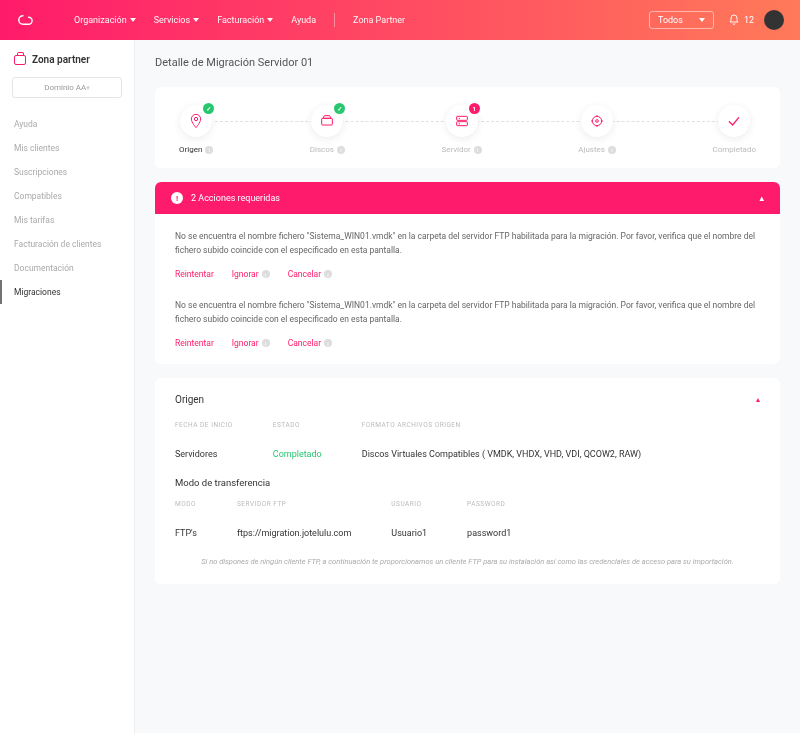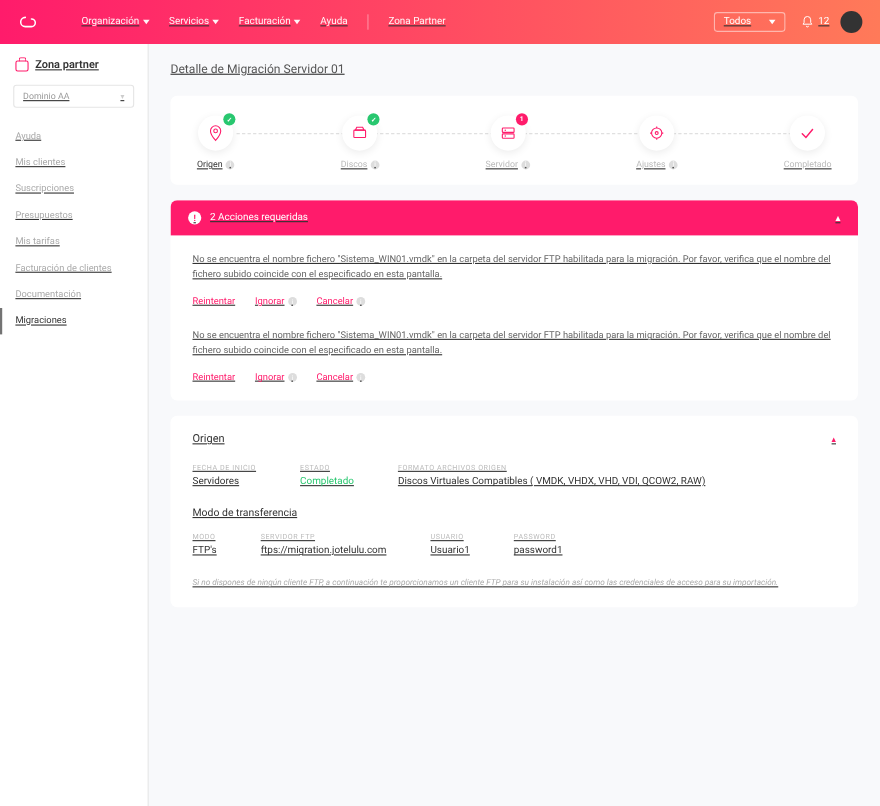--- a/index.html
+++ b/index.html
@@ -1,33 +1,33 @@
 <!DOCTYPE html>
 <html><head>
 <meta charset="utf-8">
 <style>
 * { margin:0; padding:0; box-sizing:border-box; font-family:-apple-system,BlinkMacSystemFont,"Segoe UI",Roboto,sans-serif; }
 body { background:#f5f6f8; font-size:10px; color:#333; }
-.app { width:800px; height:733px; background:#a3a3a3; display:flex; flex-direction:column; overflow:hidden;text-decoration:underline; }
+.app { width:800px; height:733px; background:#a3a3a3; display:flex; flex-direction:column; overflow:hidden; }
 .header { height:40px; background:linear-gradient(90deg,#ff1b6b 0%,#ff7a59 100%); display:flex; align-items:center; padding:0 16px; color:#fff; font-size:9px; }
 .logo { width:28px; height:18px; margin-right:30px; display:flex; align-items:center; }
 .logo svg { width:100%; height:100%; }
 .nav { display:flex; gap:18px; align-items:center; flex:1; }
 .nav-item { display:flex; align-items:center; gap:3px; cursor:pointer; opacity:0.95; }
 .caret { width:0; height:0; border-left:3px solid transparent; border-right:3px solid transparent; border-top:4px solid #fff; }
 .divider-v { width:1px; height:14px; background:rgba(255,255,255,0.4); }
 .filter { border:1px solid rgba(255,255,255,0.5); border-radius:3px; padding:3px 8px; display:flex; align-items:center; gap:16px; cursor:pointer; margin-right:14px; }
 .bell-wrap { display:flex; align-items:center; gap:4px; margin-right:10px; cursor:pointer; }
 .avatar { width:20px; height:20px; border-radius:50%; background:#333; cursor:pointer; }
 .body { flex:1; display:flex; overflow:hidden; }
 .sidebar { width:135px; background:#fff; border-right:1px solid #eee; padding:14px 0; }
 .sidebar-title { display:flex; align-items:center; gap:6px; padding:0 14px 12px; font-size:10px; font-weight:600; color:#333; }
 .sidebar-title .ico { width:12px; height:10px; border:1.5px solid #ff1b6b; border-radius:2px; position:relative; }
 .sidebar-title .ico:before { content:""; position:absolute; top:-4px; left:2px; width:5px; height:3px; border:1.5px solid #ff1b6b; border-bottom:none; border-radius:2px 2px 0 0; }
-.domain-select { margin:0 12px 14px; border:1px solid #e5e5e5; border-radius:3px; padding:5px 8px; font-size:8px; color:#999; display:flex; justify-content:space-between; align-items:center; cursor:pointer; }
+.domain-select { margin:0 12px 14px; border:1px solid #e5e5e5; border-radius:3px; padding:5px 8px; font-size:8px; color:#999; display:flex; justify-content:center; align-items:center; cursor:pointer; }
 .sidebar-nav { display:flex; flex-direction:column; }
 .sidebar-link { padding:7px 14px; font-size:8.5px; color:#aaa; cursor:pointer; }
 .sidebar-link.active { color:#333; border-left:2px solid #737373; padding-left:12px; }
 .main { flex:1; background:#f8f9fb; padding:16px 20px; overflow-y:auto; }
 .page-title { font-size:11px; color:#555; margin-bottom:18px; }
 .stepper { background:#fff; border-radius:6px; padding:18px 24px 14px; display:flex; justify-content:space-between; align-items:flex-start; margin-bottom:14px; position:relative; }
 .step { display:flex; flex-direction:column; align-items:center; gap:8px; position:relative; z-index:2; }
 .step-icon { width:32px; height:32px; border-radius:50%; background:#fff; box-shadow:0 2px 8px rgba(0,0,0,0.08); display:flex; align-items:center; justify-content:center; position:relative; }
 .step-icon svg { width:16px; height:16px; }
 .step-badge { position:absolute; top:-2px; right:-2px; width:11px; height:11px; border-radius:50%; display:flex; align-items:center; justify-content:center; font-size:6px; color:#fff; font-weight:bold; }
@@ -44,26 +44,26 @@
 .alert-body { padding:16px 20px; }
 .alert-msg { font-size:8.5px; color:#666; line-height:1.6; margin-bottom:12px; }
 .alert-actions { display:flex; gap:18px; margin-bottom:20px; }
 .alert-actions:last-child { margin-bottom:0; }
 .alert-action { font-size:8.5px; color:#ff1b6b; cursor:pointer; display:flex; align-items:center; gap:3px; }
 .panel { background:#fff; border-radius:6px; padding:16px 20px; }
 .panel-head { display:flex; justify-content:space-between; align-items:center; margin-bottom:16px; }
 .panel-title { font-size:10px; color:#333; }
 .panel-toggle { color:#ff1b6b; cursor:pointer; font-size:8px; }
 .detail-row { display:flex; gap:40px; margin-bottom:18px; }
-.detail-col { display:flex; flex-direction:column; gap:4px; }
+.detail-col { display:flex; flex-direction:column; gap:20px; }
 .detail-label { font-size:6.5px; color:#bbb; text-transform:uppercase; letter-spacing:0.5px; }
 .detail-value { font-size:9px; color:#333; }
 .detail-value.ok { color:#28c76f; }
 .subheading { font-size:9.5px; color:#333; margin-bottom:12px; }
-.footnote { font-size:7.5px; color:#aaa; font-style:italic; margin-top:14px; line-height:1.5; }
+.footnote { font-size:7.5px; color:#aaa; font-style:italic; margin-top:14px; line-height:1.5;text-align:center; }
 </style>
 </head>
 <body>
 
 <div class="app">
   <div class="header">
     <div class="logo">
       <svg viewBox="0 0 40 20">
           <path d="M10 4 A6 6 0 1 0 10 16 M18 6 A5 5 0 1 1 18 16 L10 16" stroke="#fff" stroke-width="2" fill="none" stroke-linecap="round"></path>
         </svg>
@@ -109,21 +109,21 @@
         <span>Zona partner</span>
       </div>
       <div class="domain-select">
         <span>Dominio AA</span>
         <span style="color:#ccc;font-size:7px">▾</span>
       </div>
       <div class="sidebar-nav">
         <div class="sidebar-link">Ayuda</div>
         <div class="sidebar-link">Mis clientes</div>
         <div class="sidebar-link">Suscripciones</div>
-        <div class="sidebar-link">Presupuestos</div>
+        <div class="sidebar-link">Compatibles</div>
         <div class="sidebar-link">Mis tarifas</div>
         <div class="sidebar-link">Facturación de clientes</div>
         <div class="sidebar-link">Documentación</div>
         <div class="sidebar-link active">Migraciones</div>
       </div>
     </div>
 
     <div class="main">
       <div class="page-title">Detalle de Migración Servidor 01</div>
 

